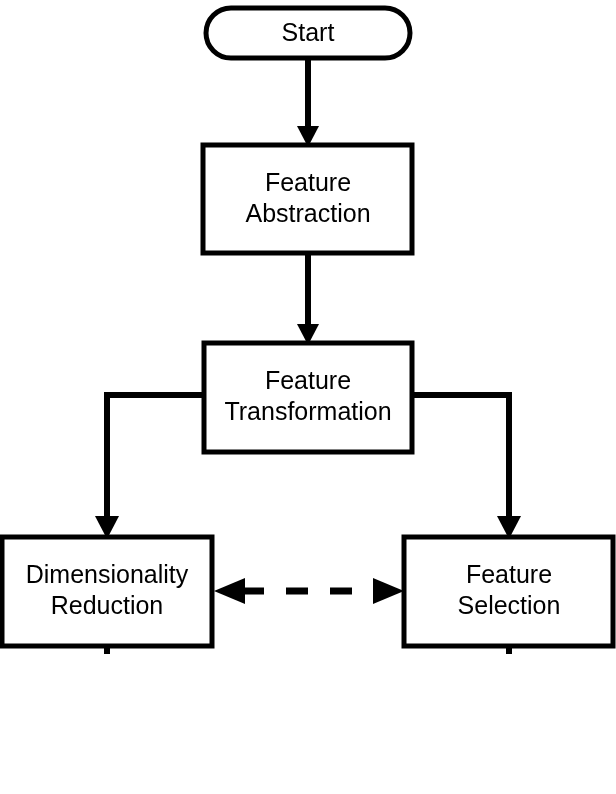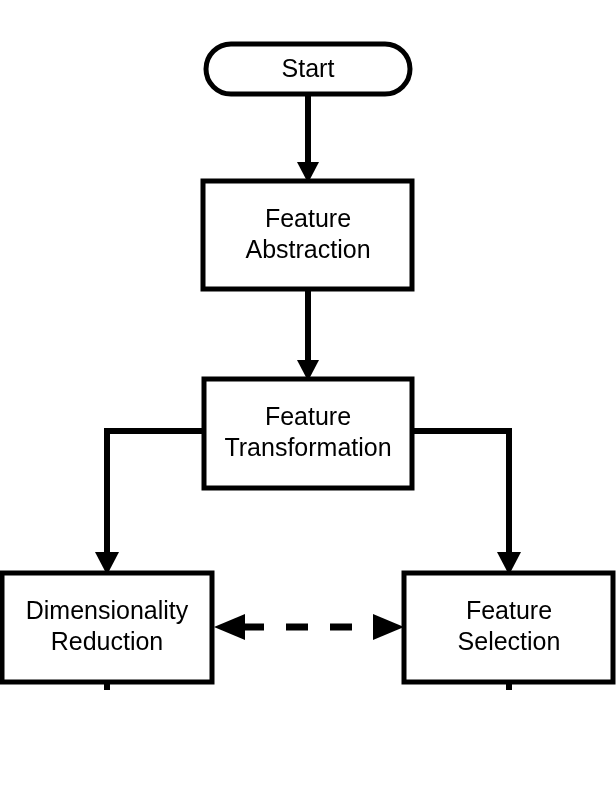--- a/index.html
+++ b/index.html
@@ -6,21 +6,20 @@
     margin: 0;
     padding: 0;
     background: #ffffff;
   }
   #canvas-wrap {
     position: relative;
     width: 616px;
     height: 654px;
     background: #ffffff;
     overflow: hidden;
-    margin-top: 36px;
   }
   svg#flowchart {
     display: block;
     width: 616px;
     height: 794px;
   }
   .node-shape {
     fill: #ffffff;
     stroke: #000000;
     stroke-width: 5;

